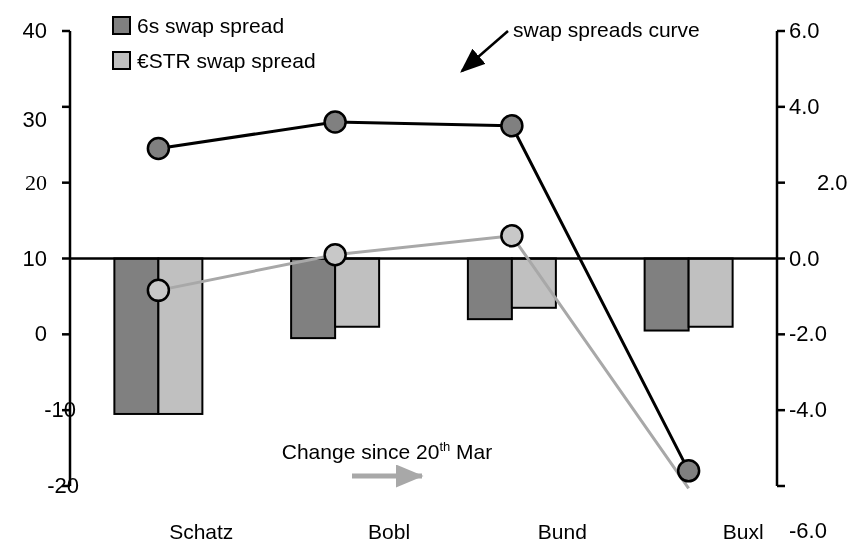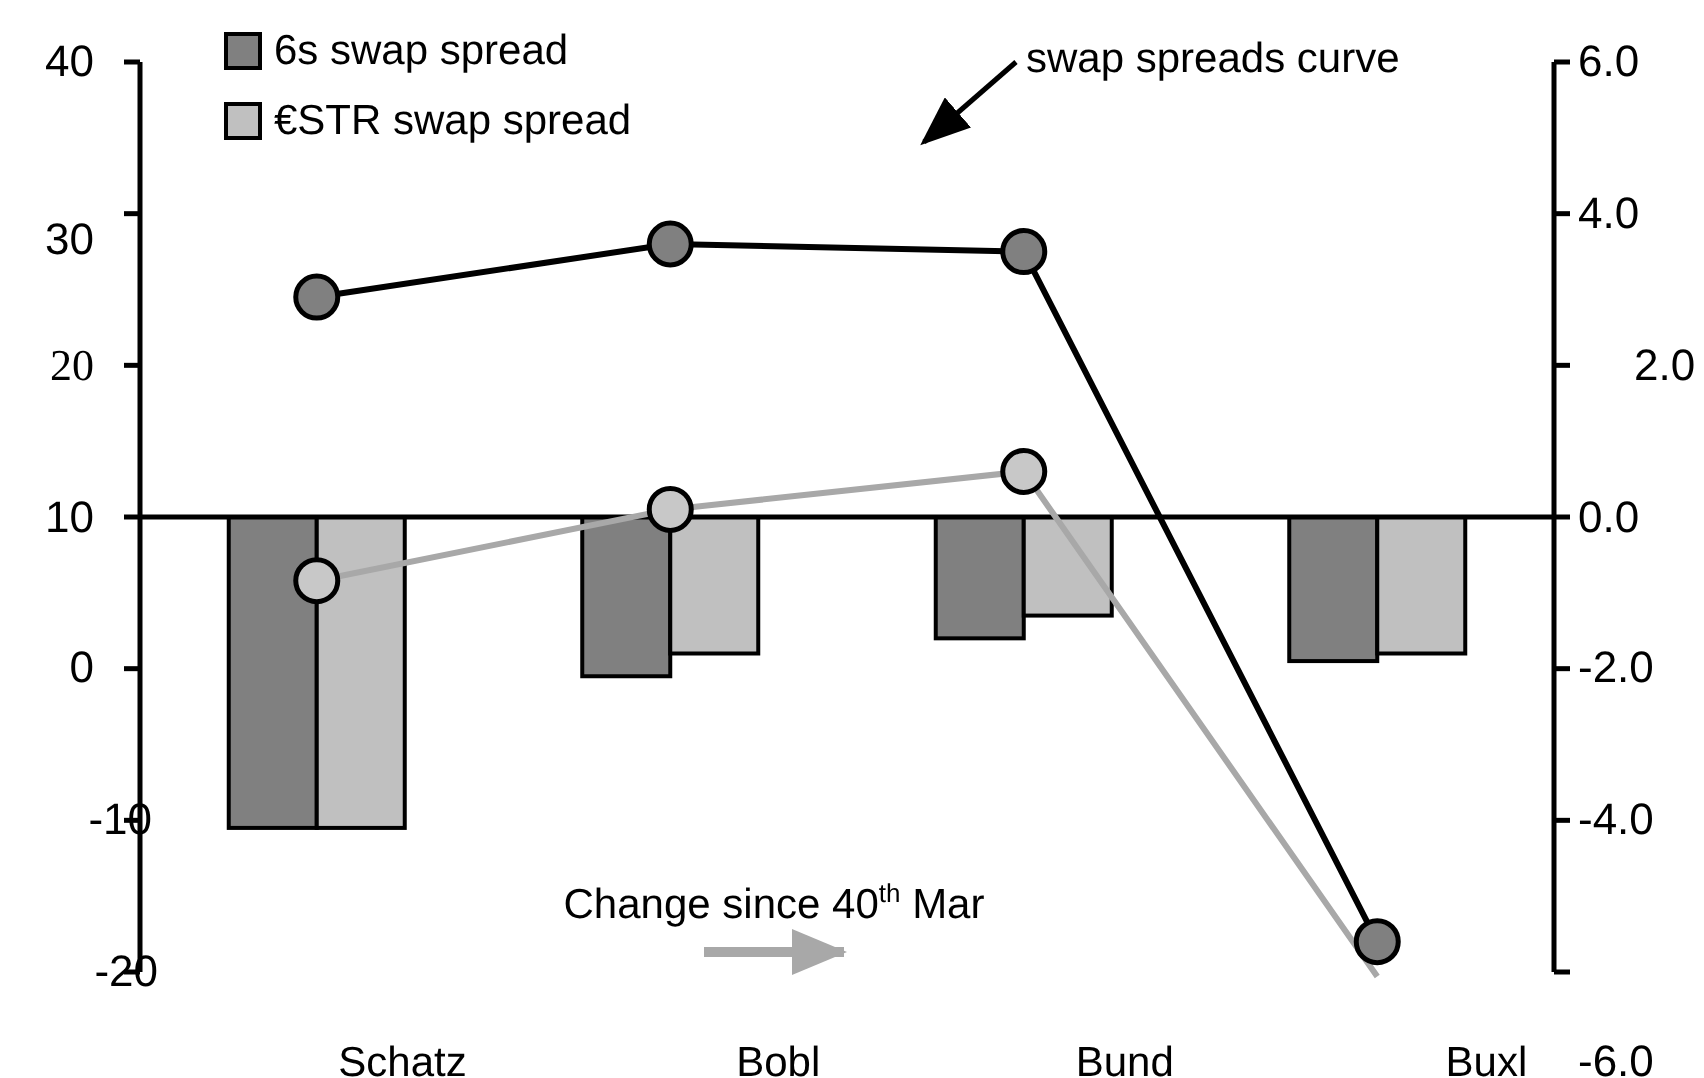--- a/index.html
+++ b/index.html
@@ -78,21 +78,21 @@
     <div class="legend-row">
       <span class="swatch" style="background: rgb(192, 192, 192);"></span>
       <span>€STR swap spread</span>
     </div>
   </div>
 
   <div class="curve-note">
     <div>swap spreads curve</div>
   </div>
 
-  <div class="change-note"><span>Change since 40</span><sup>th</sup><span> Mar</span></div>
+  <div class="change-note"><span>Change since 20</span><sup>th</sup><span> Mar</span></div>
 
   <div id="y-left-labels">
       <div class="ylabel left" style="left: 0px; top: 18px;">40</div>
       <div class="ylabel left" style="left: 0px; top: 107px; text-align: right;">30</div>
       <div class="ylabel left" style="left: 0px; top: 169.667px; font-family: Liberation Serif, serif;">20</div>
       <div class="ylabel left" style="left: 0px; top: 245.5px;">10</div>
       <div class="ylabel left" style="left: 0px; top: 321.333px;">0</div>
       <div class="ylabel left" style="left: 0px; top: 397.167px; padding-left: 29px;">-10</div>
       <div class="ylabel left" style="left: 0px; top: 473px; padding-left: 32px;">-20</div>
     </div>

